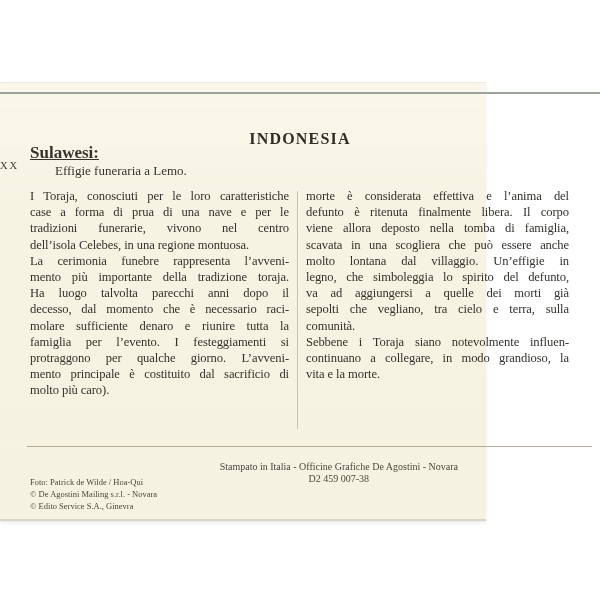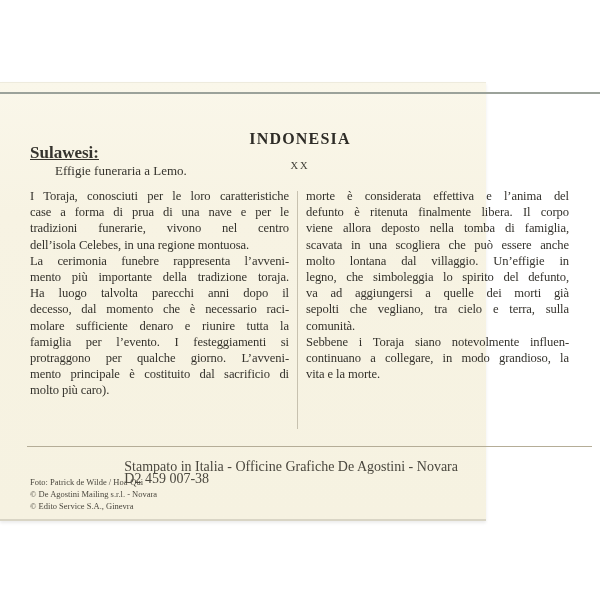--- a/index.html
+++ b/index.html
@@ -33,21 +33,20 @@
     text-align: center;
     font-size: 16px;
     font-weight: bold;
     letter-spacing: 1.2px;
     color: #2e2c27;
   }
   .numeral {
     position: absolute;
     left: 0; top: 77px;
     width: 600px;
-    text-align: center;
     font-size: 10.5px;
     letter-spacing: 2px;
     color: #44423a;
   }
   .region {
     position: absolute;
     left: 30px; top: 60px;
     font-size: 17px;
     font-weight: bold;
     text-decoration: underline;
@@ -92,23 +91,23 @@
   .footer-left {
     position: absolute;
     left: 30px; top: 369px;
     font-size: 8.5px;
     color: #4a473e;
     margin-top: 24px;
   }
   .footer-right {
     position: absolute;
     right: 28px; top: 378px;
-    font-size: 14px;
+    font-size: 10px;
     color: #4a473e;
-    text-align: left;
+    text-align: center;
   }
   .fline {
     height: 12px;
     line-height: 12px;
   }
 </style>
 </head>
 <body>
 
 <div class="card">

